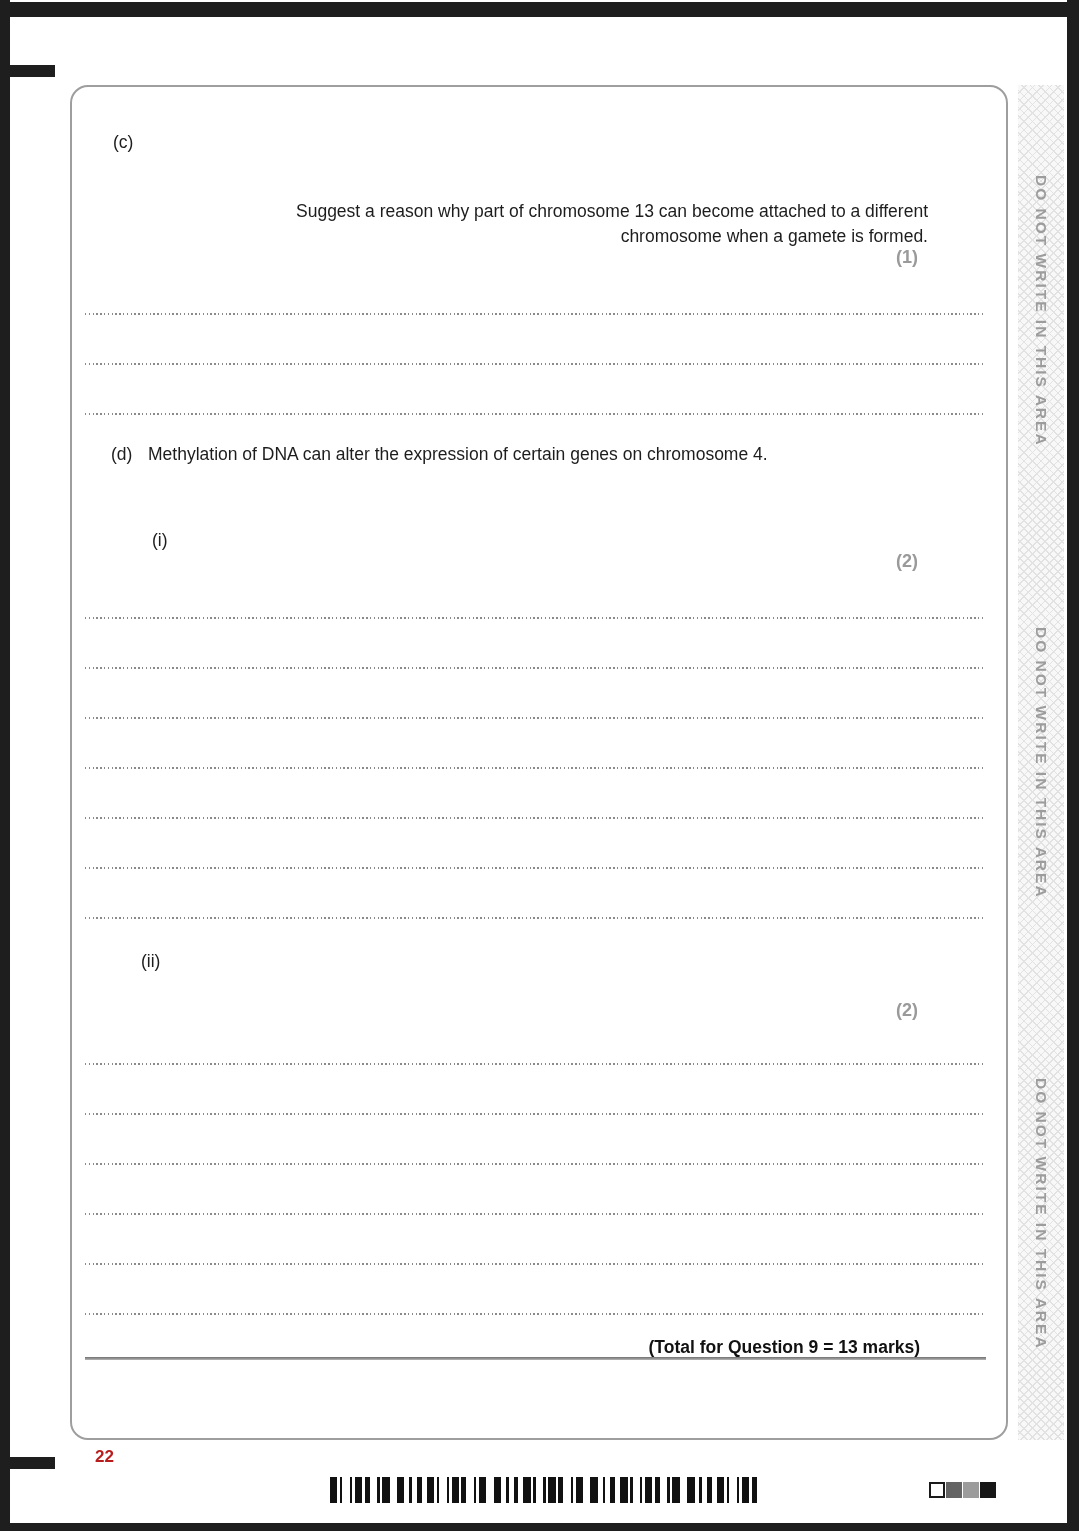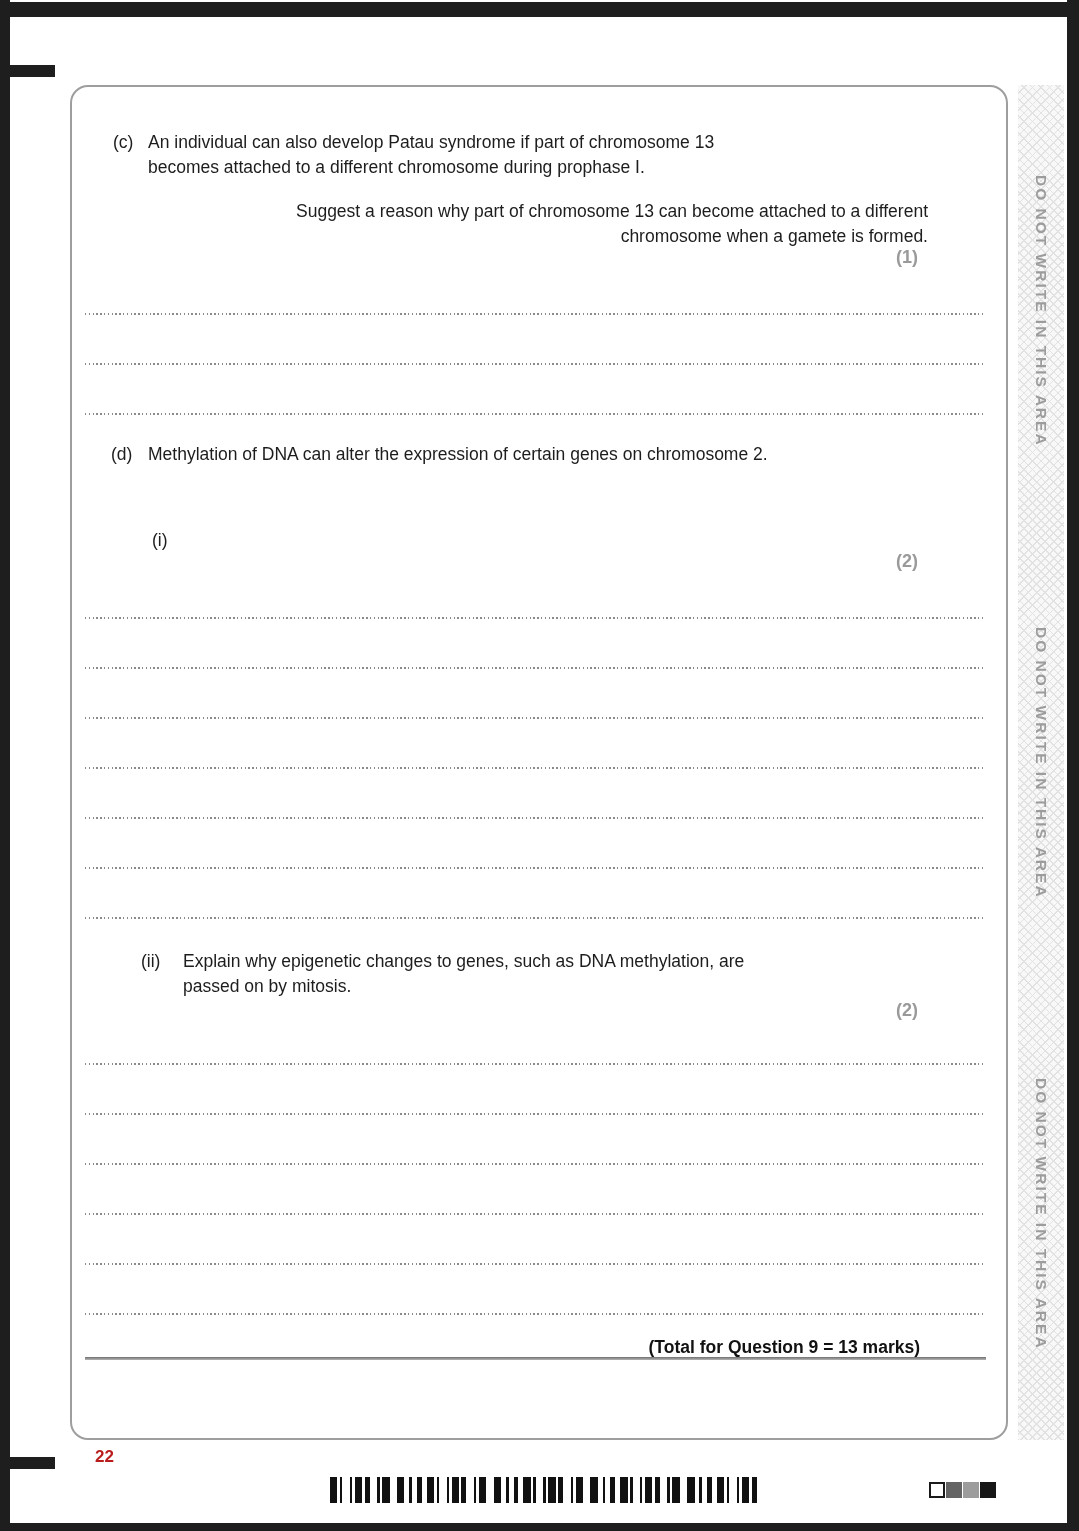--- a/index.html
+++ b/index.html
@@ -98,49 +98,45 @@
 
   <div class="content-box"></div>
 
   <div class="dnw-strip">
     <div class="dnw-text">DO NOT WRITE IN THIS AREA</div>
     <div class="dnw-text">DO NOT WRITE IN THIS AREA</div>
     <div class="dnw-text">DO NOT WRITE IN THIS AREA</div>
   </div>
 
   <div class="qlabel" style="left:113px;top:130px;">(c)</div>
-  <div class="qtext" style="left:148px;top:130px;width:780px;">An individual can also develop Patau syndrome if part of chromosome 13
-becomes attached to a different chromosome during prophase I.</div>
   <div class="qtext" style="left:148px;top:199px;width:780px;text-align:right;">Suggest a reason why part of chromosome 13 can become attached to a different
 chromosome when a gamete is formed.</div>
   <div class="mark" style="top:247px;">(1)</div>
   <div class="answer-lines" style="top:313px;">
       <div class="dotted-line"></div>
       <div class="dotted-line"></div>
       <div class="dotted-line"></div>
     </div>
 
   <div class="qlabel" style="left:111px;top:442px;">(d)</div>
-  <div class="qtext" style="left:148px;top:442px;width:810px;">Methylation of DNA can alter the expression of certain genes on chromosome 2.</div>
+  <div class="qtext" style="left:148px;top:442px;width:810px;">Methylation of DNA can alter the expression of certain genes on chromosome 4.</div>
 
   <div class="qlabel" style="left:152px;top:528px;">(i)</div>
   <div class="mark" style="top:551px;">(2)</div>
   <div class="answer-lines" style="top:617px;">
       <div class="dotted-line"></div>
       <div class="dotted-line"></div>
       <div class="dotted-line"></div>
       <div class="dotted-line"></div>
       <div class="dotted-line"></div>
       <div class="dotted-line"></div>
       <div class="dotted-line"></div>
     </div>
 
   <div class="qlabel" style="left:141px;top:949px;">(ii)</div>
-  <div class="qtext" style="left:183px;top:949px;width:720px;">Explain why epigenetic changes to genes, such as DNA methylation, are
-passed on by mitosis.</div>
   <div class="mark" style="top:1000px;">(2)</div>
   <div class="answer-lines" style="top:1063px;">
       <div class="dotted-line"></div>
       <div class="dotted-line"></div>
       <div class="dotted-line"></div>
       <div class="dotted-line"></div>
       <div class="dotted-line"></div>
       <div class="dotted-line"></div>
     </div>
 

